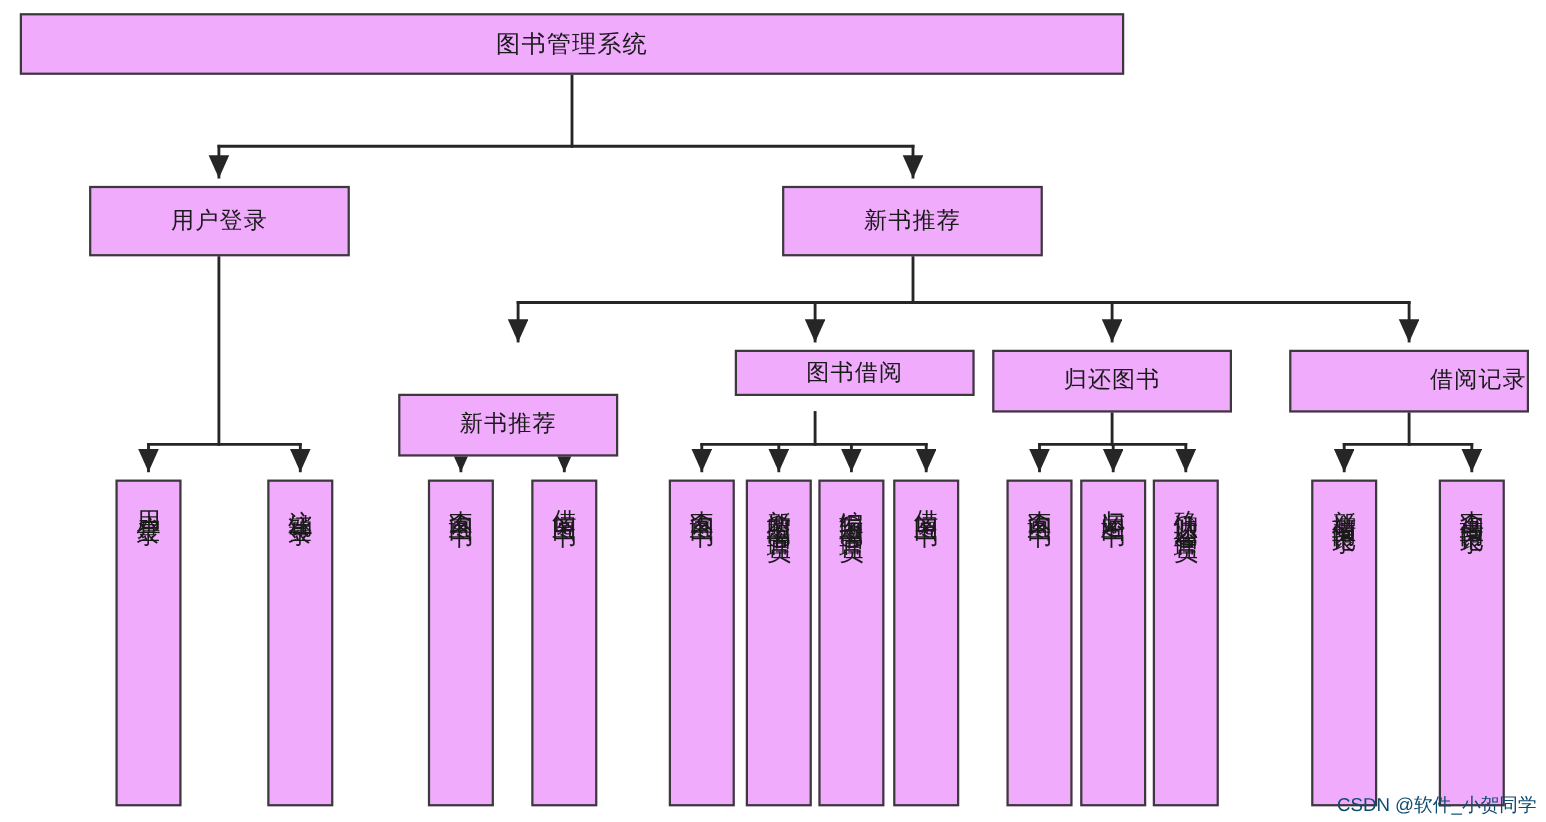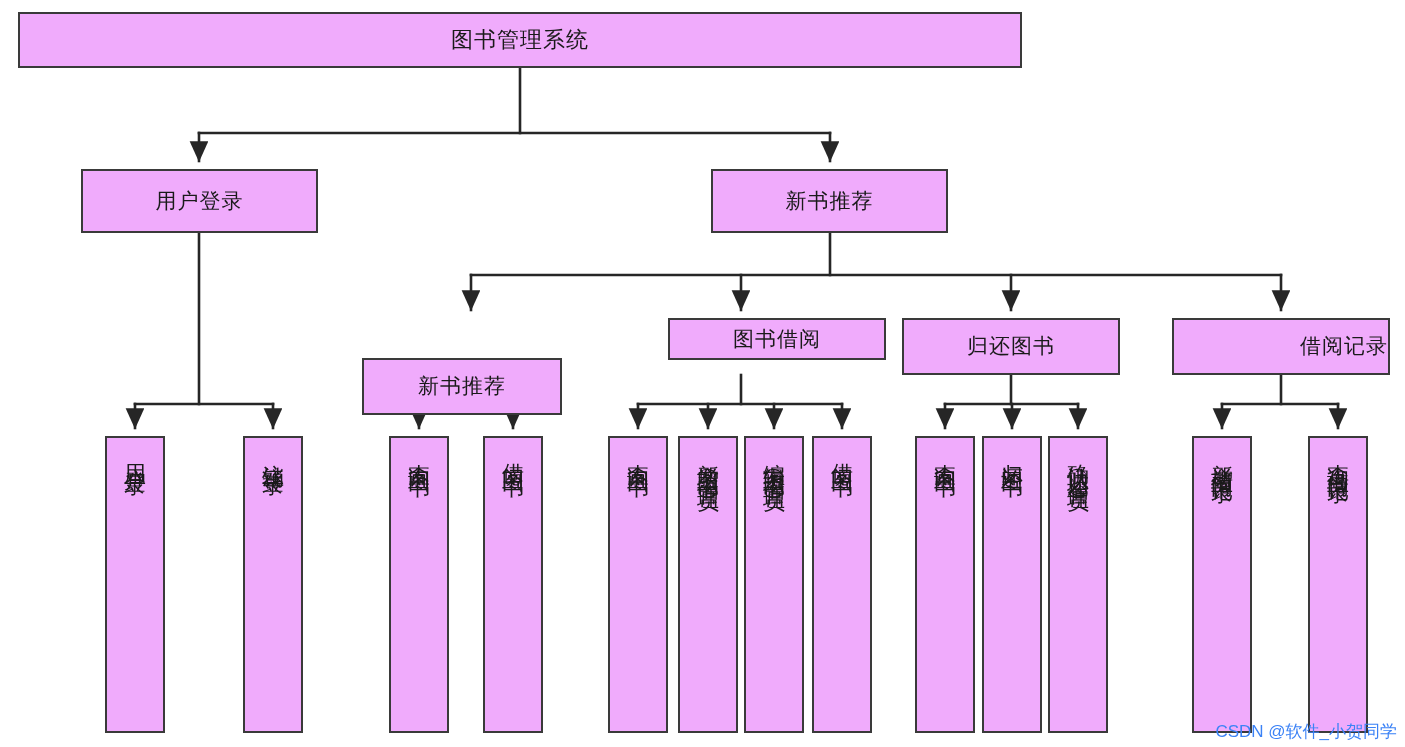--- a/index.html
+++ b/index.html
@@ -42,21 +42,21 @@
     letter-spacing:4px;
     line-height:1;
     white-space:nowrap;
   }
 
   .watermark{
     position:absolute;
     right:8px;
     bottom:4px;
     font-size:17px;
-    color:#3b82f6;
+    color:#0c4a6e;
     white-space:nowrap;
     user-select:none;
   }
 </style>
 </head>
 <body>
 
 <div id="stage">
 
   <svg class="edges" viewBox="0 0 1405 747" xmlns="http://www.w3.org/2000/svg">

